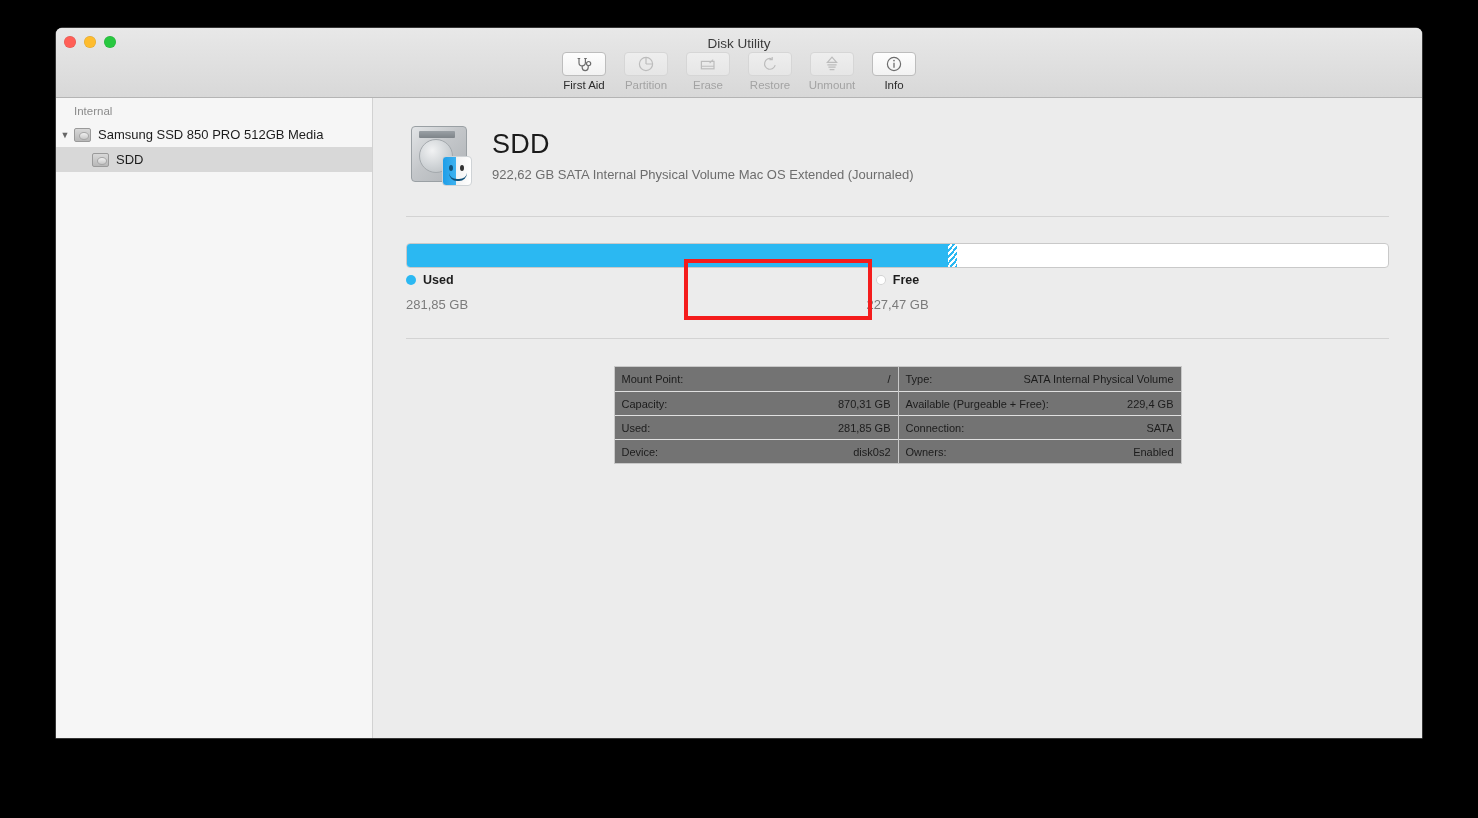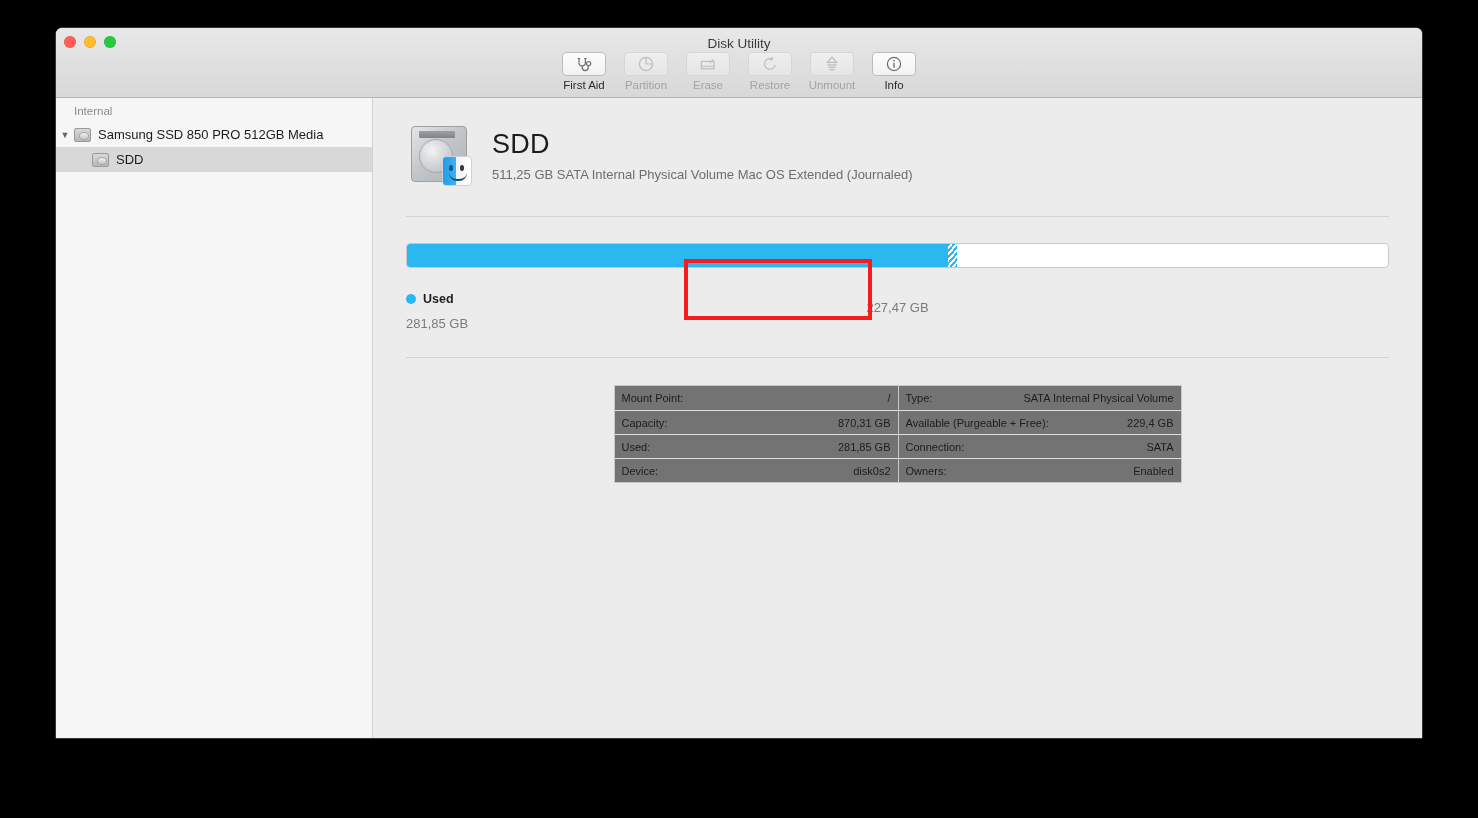--- a/index.html
+++ b/index.html
@@ -170,21 +170,21 @@
     background: #2bb8f2;
   }
   #cap-purge {
     position: absolute; top: 0; bottom: 0;
     background-color: #ffffff;
     background-image: repeating-linear-gradient(
         -50deg, #2bb8f2 0 2px, #ffffff 2px 4px);
   }
 
   
-  #legend { display: flex; margin-top: 23px; position: relative; }
+  #legend { display: flex; margin-top: 4px; position: relative; }
   .lg-col { width: 33.333%; position: relative; }
   .lg-top { display: flex; align-items: center; justify-content: center; height: 16px; }
   .lg-dot { width: 10px; height: 10px; border-radius: 50%; margin-right: 7px; flex: 0 0 10px; }
   .lg-dot.used { background: #2bb8f2; }
   .lg-dot.free { background: #ffffff; box-shadow: inset 0 0 0 1px #d2d2d2; }
   .lg-dot.purge {
     background-color: #eef7fc;
     background-image: repeating-linear-gradient(-50deg,#4cc0f0 0 1.5px,#ffffff 1.5px 3px);
     box-shadow: inset 0 0 0 1px #bfd9e6;
   }
@@ -323,40 +323,44 @@
         <div id="vol-icon">
           <div class="hd-body"></div>
           <div class="hd-slot"></div>
           <div class="hd-platter"></div>
           <div class="hd-face">
               <div class="hd-smile"></div>
             </div>
         </div>
         <div id="vol-text">
           <div id="vol-name">SDD</div>
-          <div id="vol-sub">511,25 GB SATA Internal Physical Volume Mac OS Extended (Journaled)</div>
+          <div id="vol-sub">922,62 GB SATA Internal Physical Volume Mac OS Extended (Journaled)</div>
         </div>
       </div>
 
       <div class="hr" id="hr1"></div>
 
       <div id="cap-bar">
         <div id="cap-used" style="width: 55.1%;"></div>
         <div id="cap-purge" style="left: 55.1%; width: 1%;"></div>
       </div>
 
       <div id="legend">
         <div class="lg-col left">
           <div class="lg-top">
             <span class="lg-dot used"></span>
             <span class="lg-name">Used</span>
           </div>
           <div class="lg-val" style="text-align:left">281,85 GB</div>
         </div>
         <div class="lg-col">
+          <div class="lg-top">
+            <span class="lg-dot free"></span>
+            <span class="lg-name">Free</span>
+          </div>
           <div class="lg-val">227,47 GB</div>
         </div>
       </div>
 
       <div class="hr" id="hr2"></div>
 
       <div id="info-table">
         <div class="info-col">
           <div class="info-row">
             <span>Mount Point:</span>

